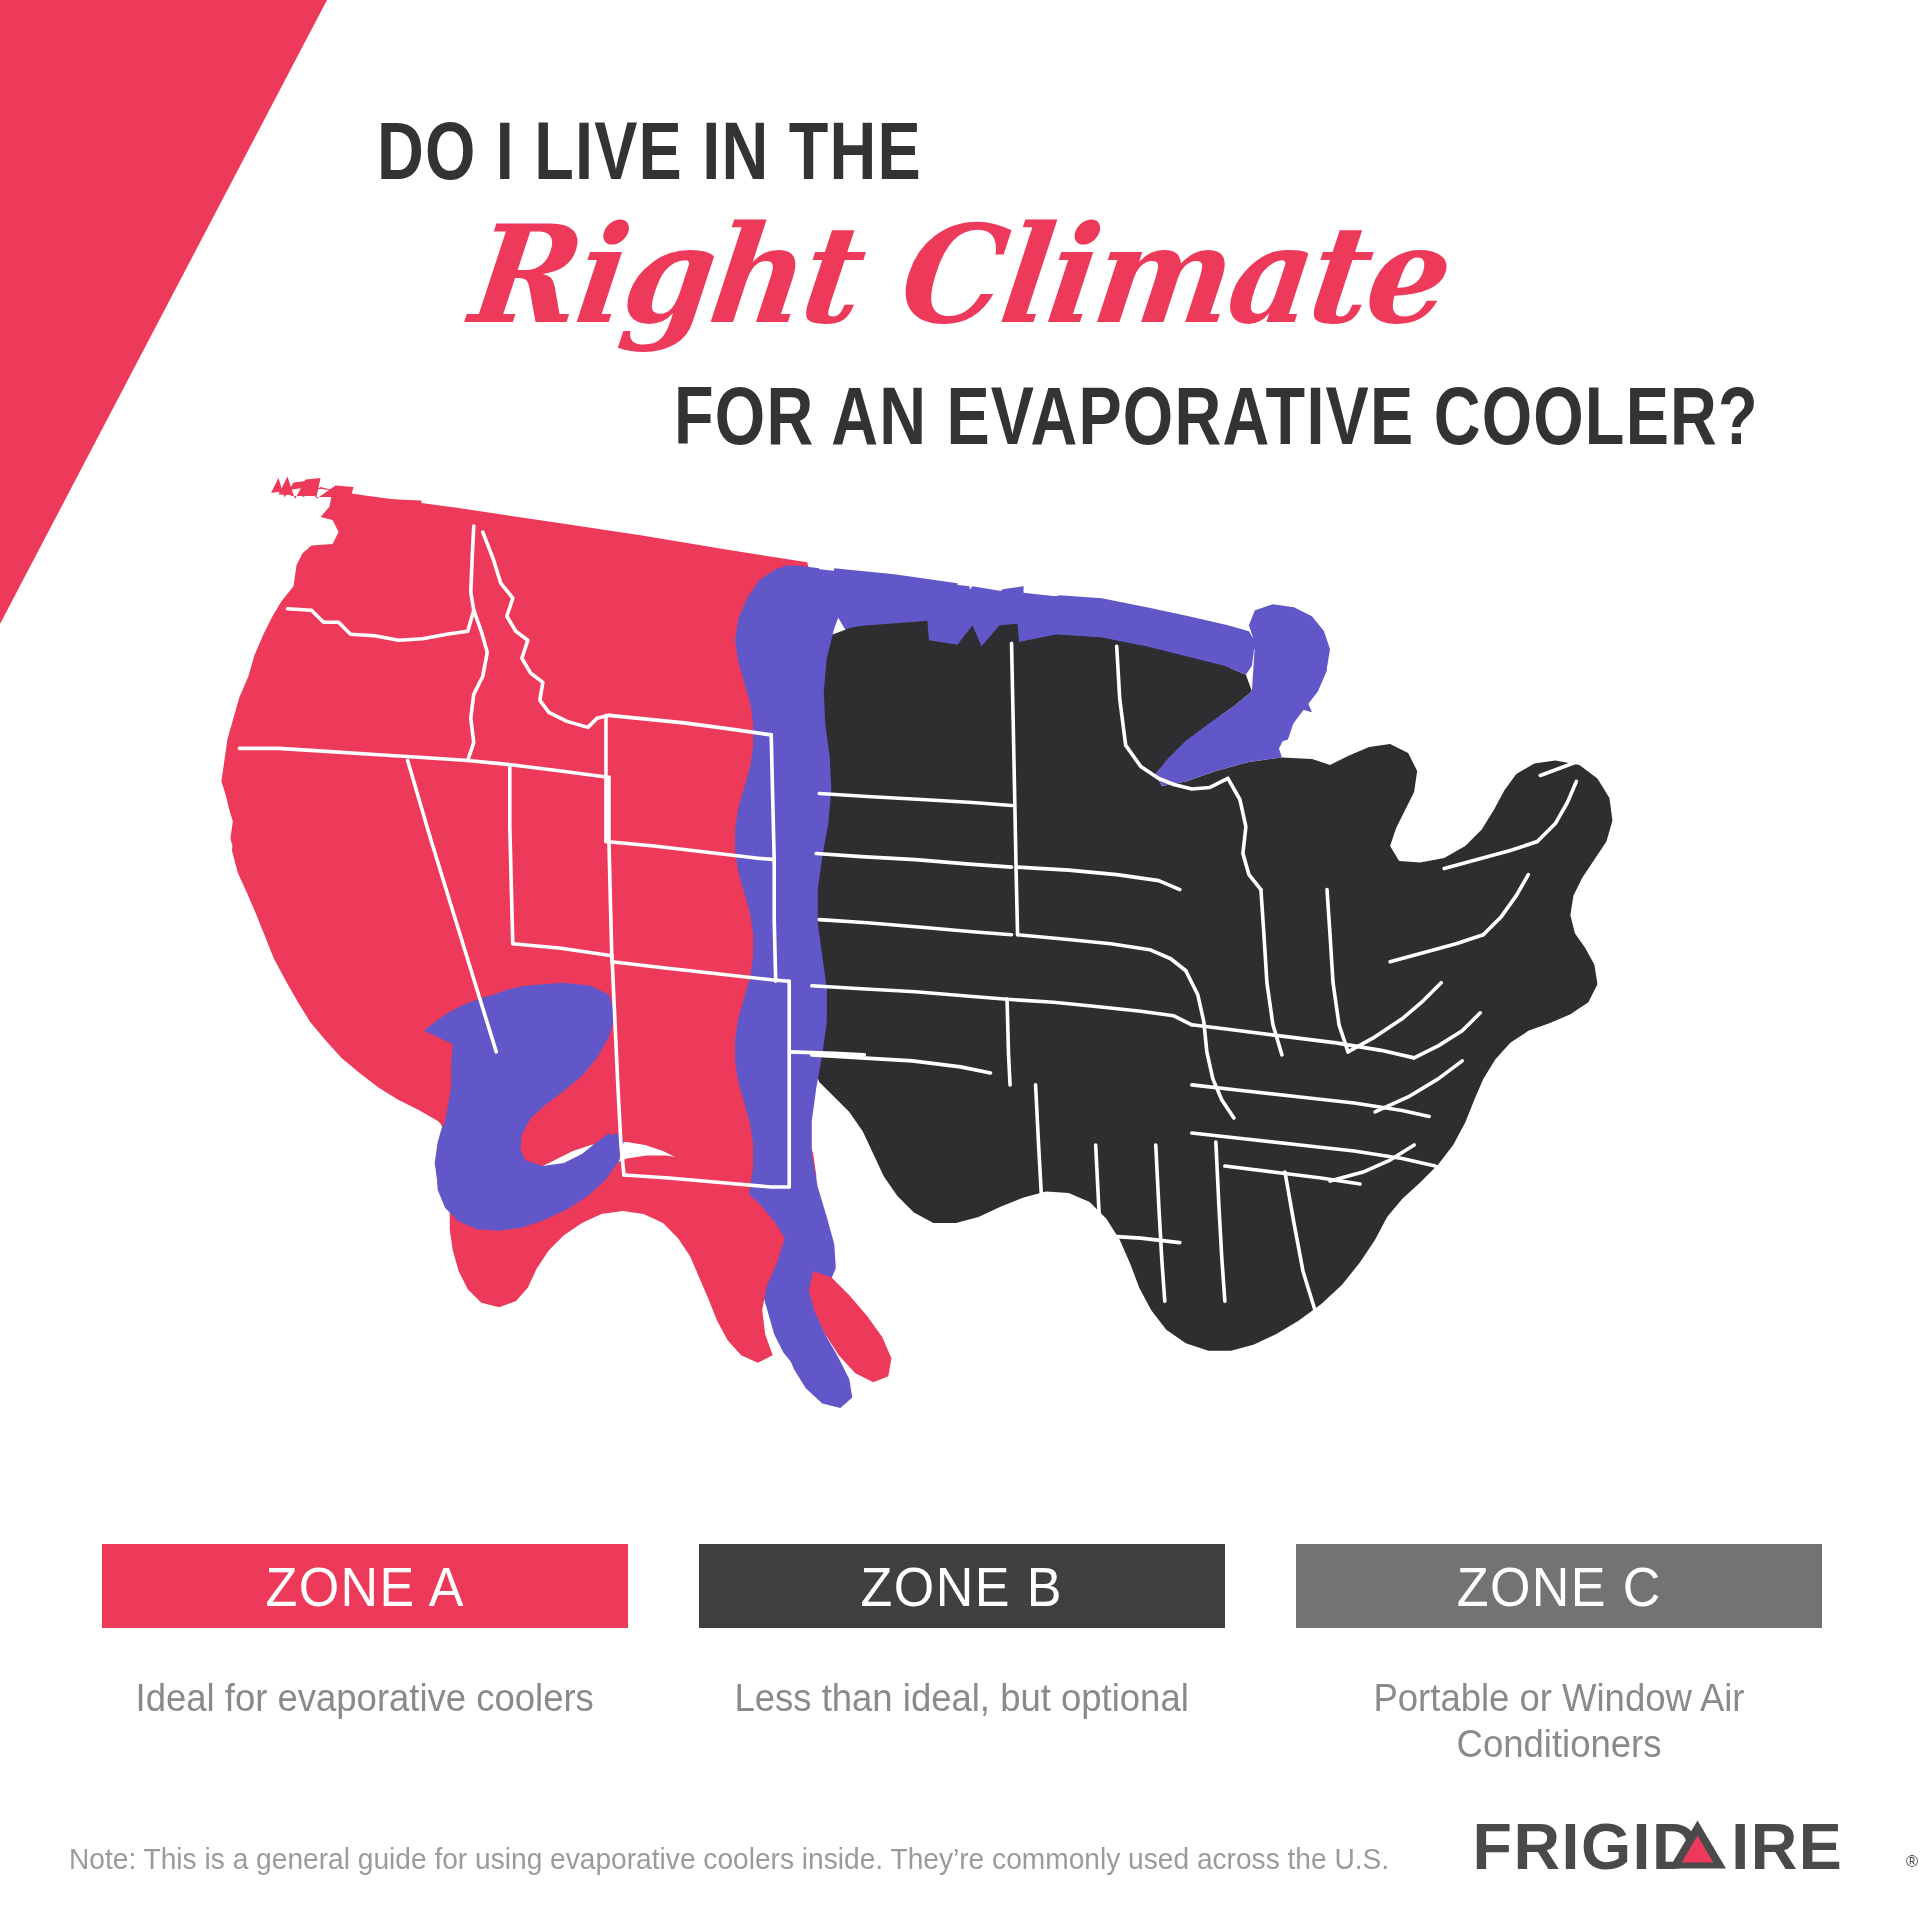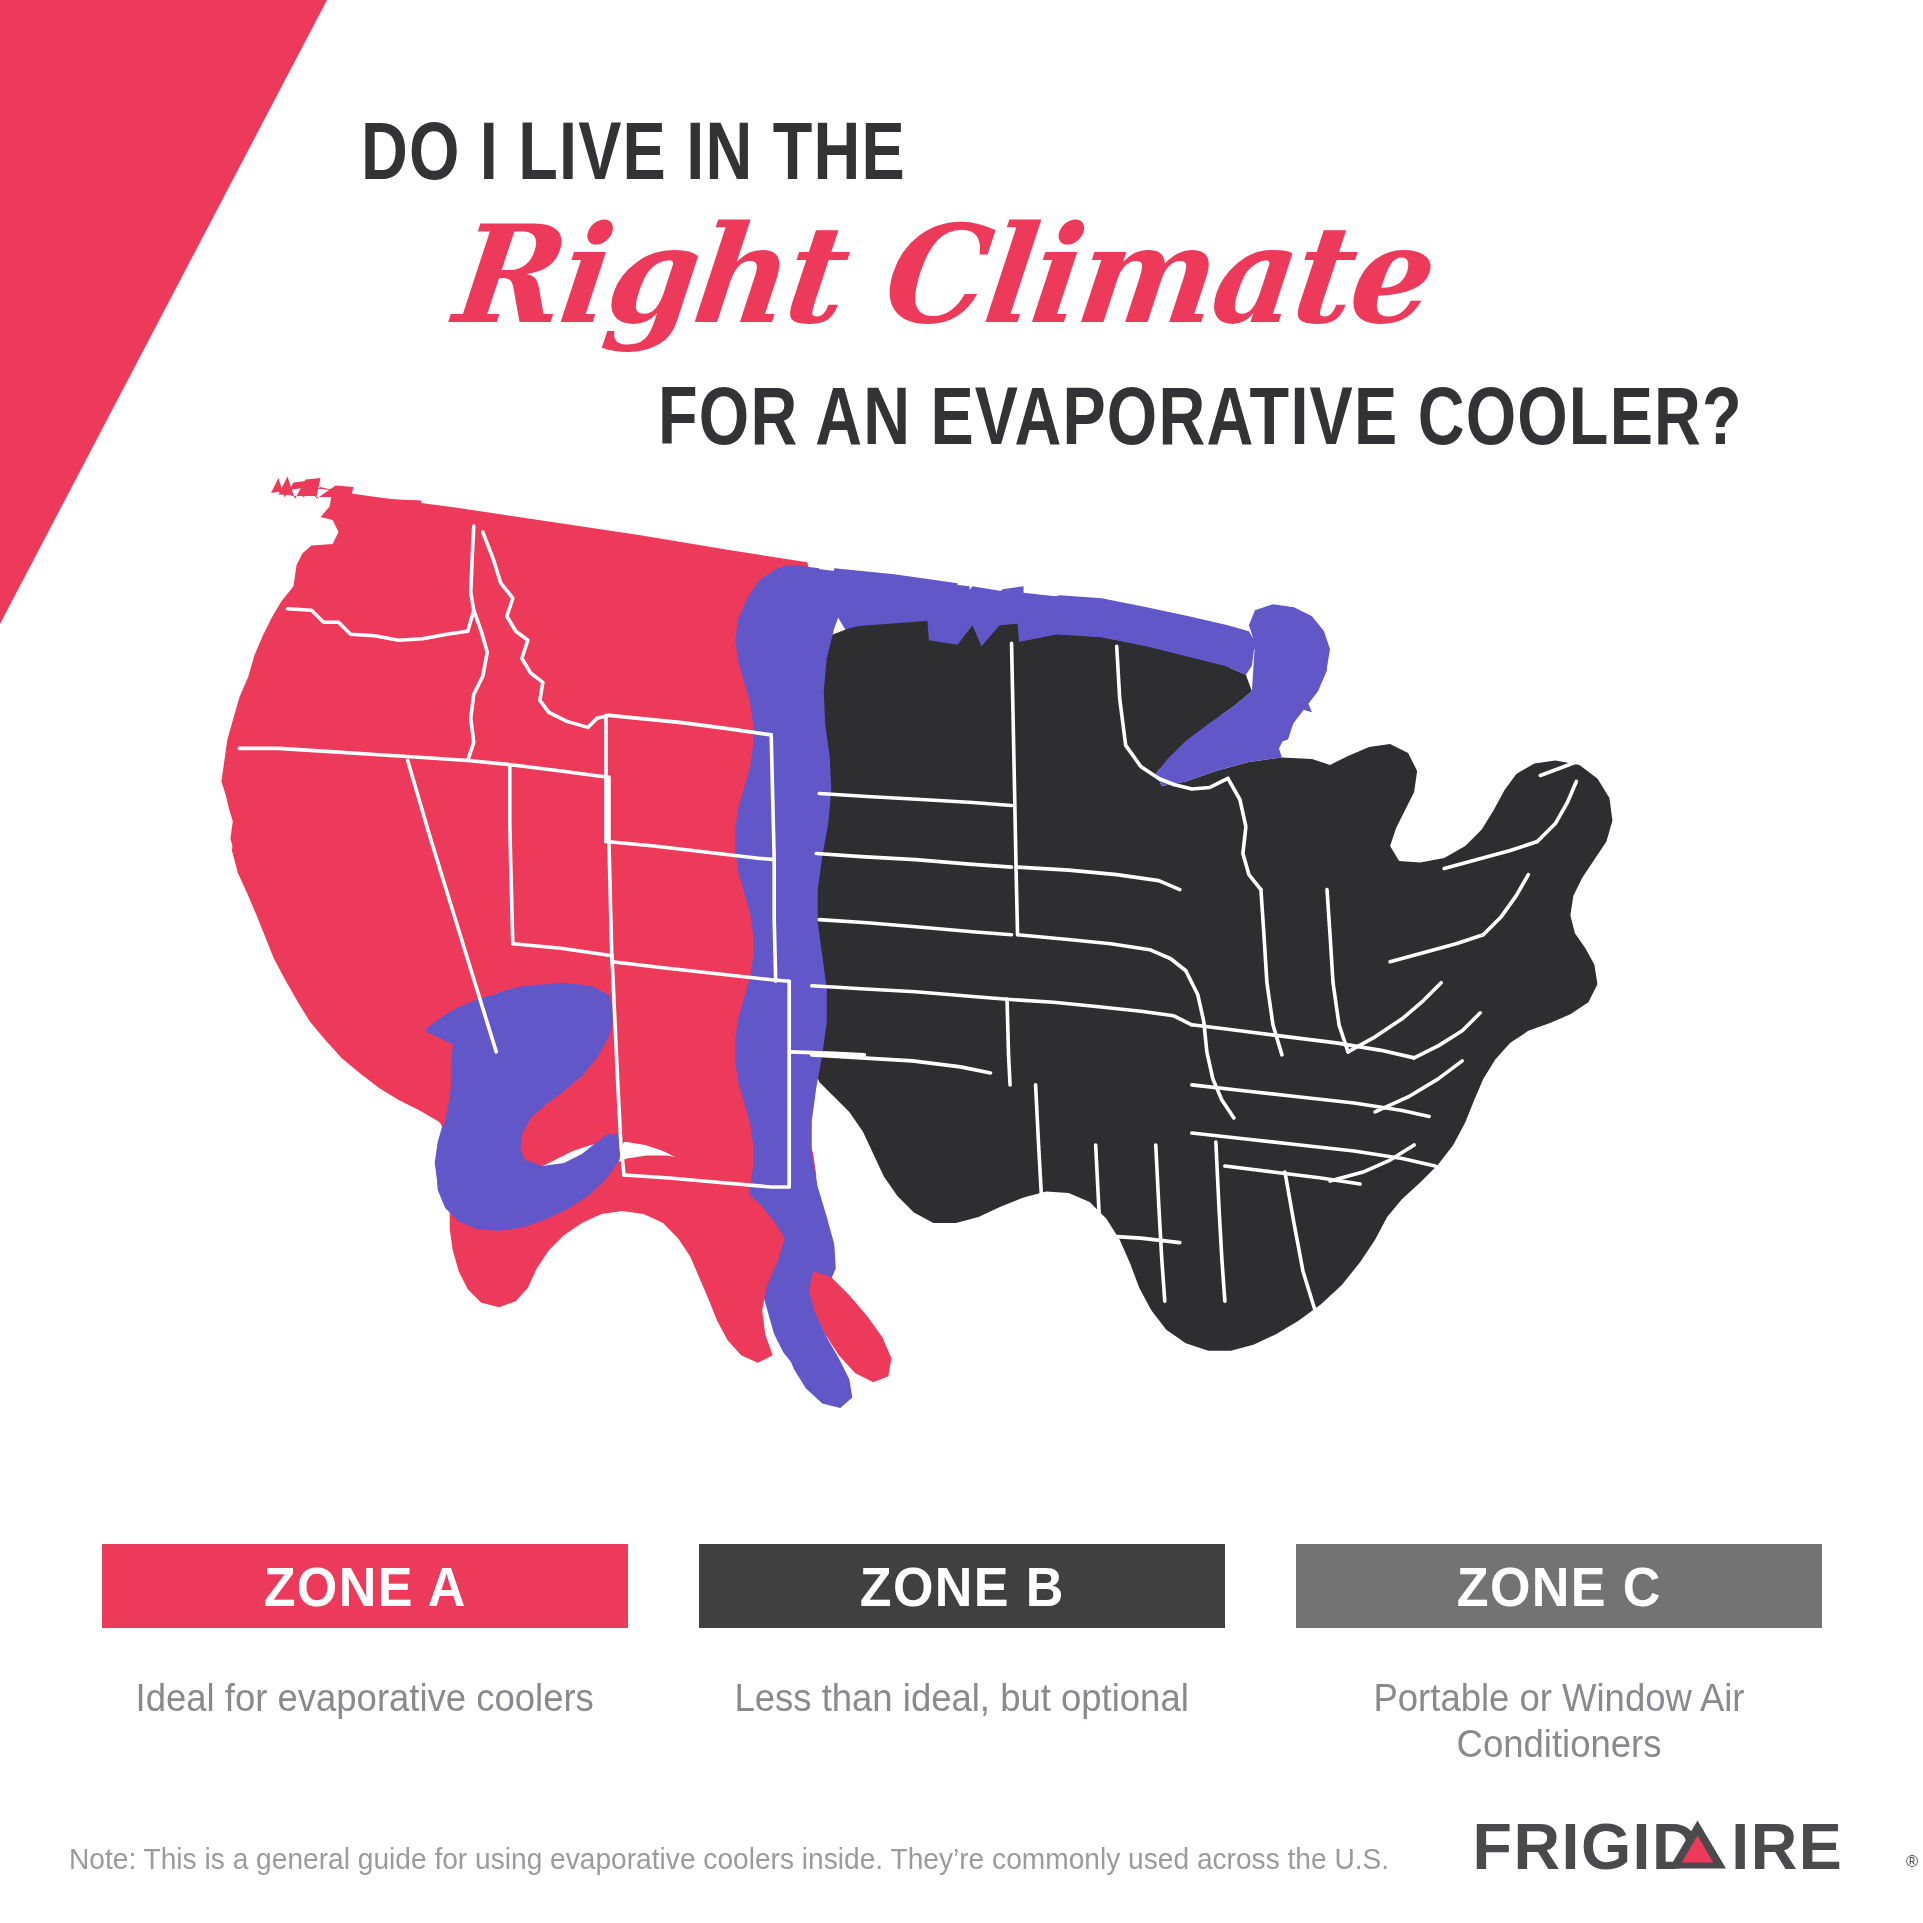--- a/index.html
+++ b/index.html
@@ -10,21 +10,21 @@
     overflow:hidden;
     position:relative;
   }
   .corner-wedge{
     position:absolute;left:0;top:0;width:571px;height:631px;
     clip-path:polygon(0 0, 327px 0, 0 624px);
     background:#ee3a5a;
     pointer-events:none;
   }
   
-  .title-block{position:absolute;left:0;top:90px;width:1556px;height:361px;}
+  .title-block{position:absolute;left:16px;top:90px;width:1556px;height:361px;}
   .title-line1{
     position:absolute;left:361px;top:15px;
     font-size:81px;font-weight:bold;letter-spacing:1.5px;
     color:#333336;
     transform:scaleX(.80);transform-origin:left center;
     white-space:nowrap;
   }
   .title-script{
     position:absolute;left:458px;top:105px;
     font-family:"DejaVu Serif",serif;
@@ -48,21 +48,21 @@
   .map-wrap svg{display:block;width:1578px;height:1014px;}
   
   .legend{
     position:absolute;left:0;top:1544px;width:1924px;
     display:flex;justify-content:center;gap:71px;
   }
   .legend-col{width:526px;display:flex;flex-direction:column;align-items:center;}
   .legend-bar{
     width:526px;height:84px;
     display:flex;align-items:center;justify-content:center;
-    color:#ffffff;font-size:56px;font-weight:bold;letter-spacing:1.5px;
+    color:#ffffff;font-size:56px;font-weight:normal;letter-spacing:1.5px;
   }
   .legend-bar span{transform:scaleX(.93);display:inline-block;}
   .legend-desc{
     margin-top:47px;
     font-size:38px;color:#8a8a8e;font-weight:300;
     text-align:center;line-height:1.22;
     transform:scaleX(.96);
   }
   
   .footer-note{

